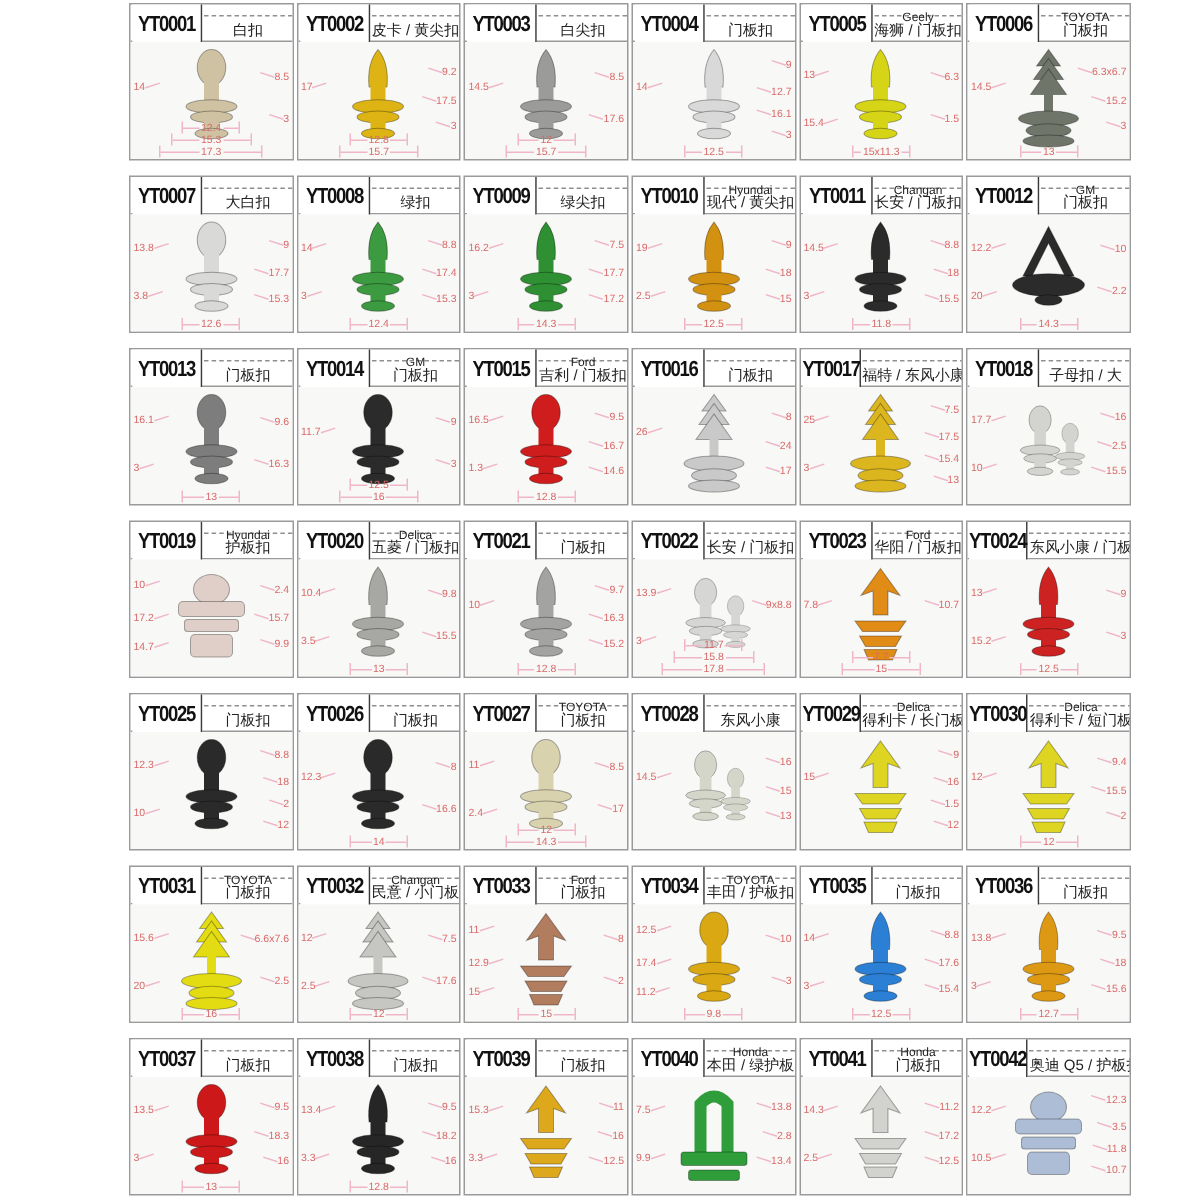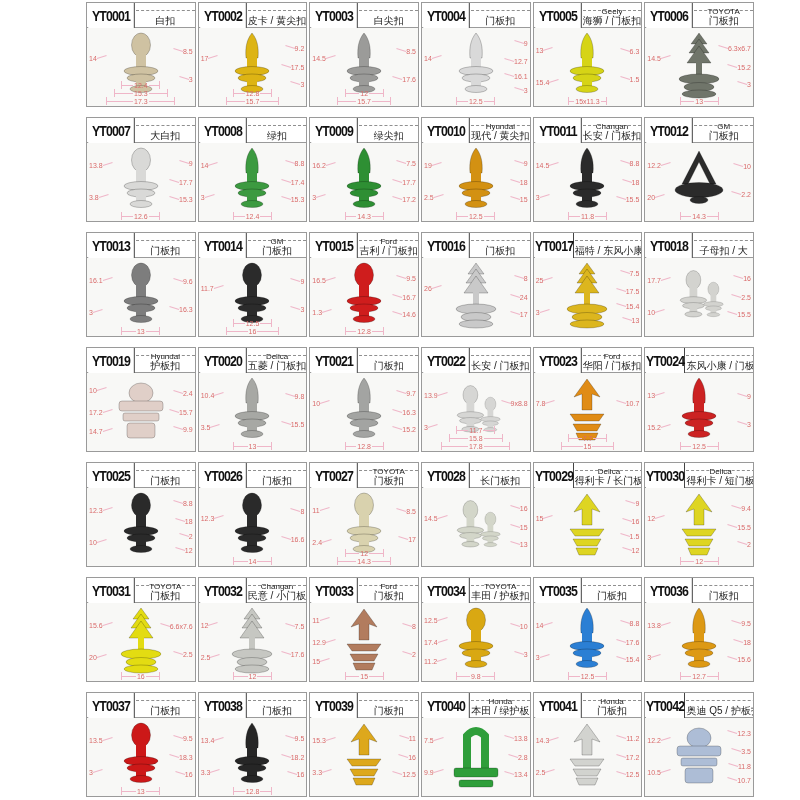--- a/index.html
+++ b/index.html
@@ -892,21 +892,21 @@
             <i></i>
           </div>
         </div>
       </div>
     </div>
     <div class="cell">
       <div class="hdr">
         <div class="pn">YT0028</div>
         <div class="desc">
           <div class="dash"></div>
-          <div class="cn">长门板扣</div>
+          <div class="cn">东风小康</div>
         </div>
       </div>
       <div class="img">
         <svg width="68" height="72" viewBox="0 0 60 72">
           <g transform="translate(1,8) scale(0.78)">
             <ellipse cx="30" cy="14" rx="9.5" ry="12" fill="#d3d6c9" stroke="rgba(0,0,0,0.32)" stroke-width="0.7"></ellipse>
             <rect x="25" y="22" width="10" height="15" fill="#d3d6c9"></rect>
             <ellipse cx="30" cy="40" rx="17" ry="4.5" fill="#d3d6c9" stroke="rgba(0,0,0,0.32)" stroke-width="0.7"></ellipse>
             <ellipse cx="30" cy="47" rx="14" ry="4" fill="#d3d6c9" stroke="rgba(0,0,0,0.32)" stroke-width="0.7"></ellipse>
             <rect x="25" y="48" width="10" height="9" fill="#d3d6c9"></rect>

